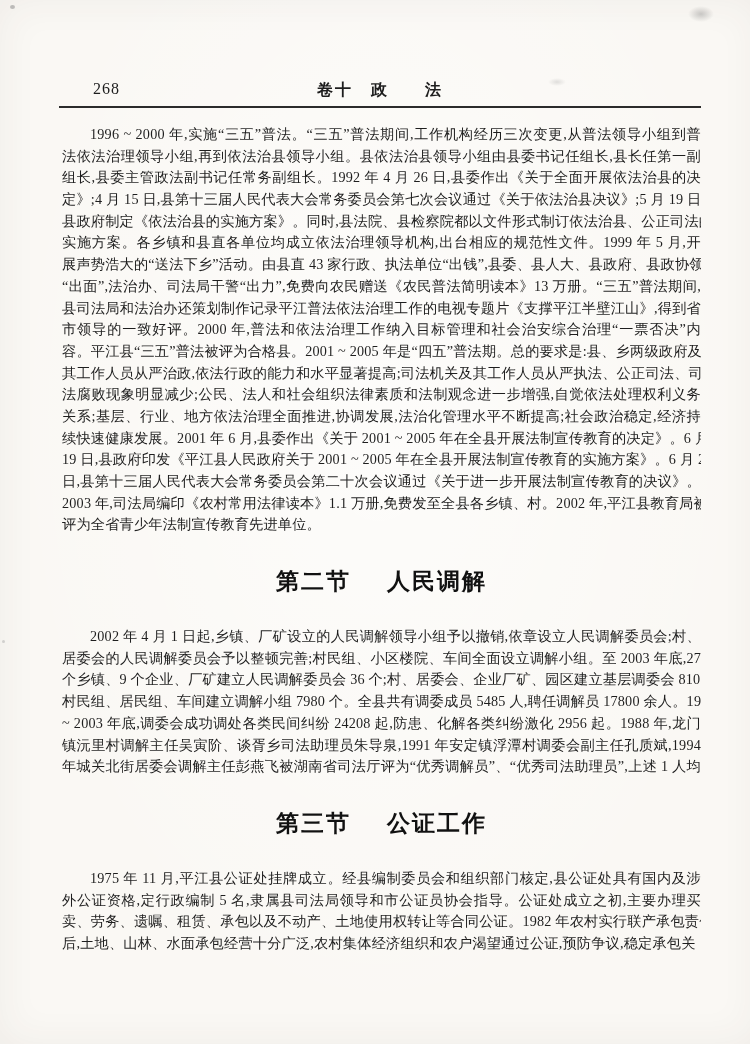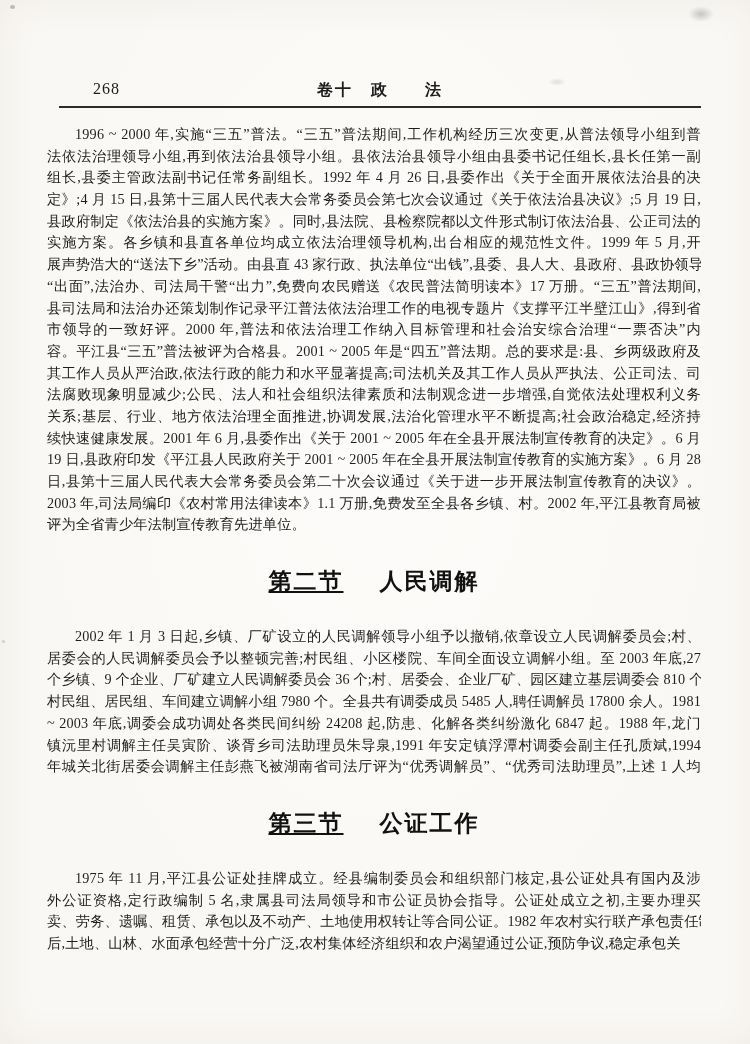--- a/index.html
+++ b/index.html
@@ -34,21 +34,21 @@
     letter-spacing: 2px;
     font-weight: bold;
   }
   .rule {
     position: absolute;
     left: 59px; right: 57px; top: 106px;
     height: 2px; background: #2b2b2b;
   }
   .body {
     position: absolute;
-    left: 47px; right: 57px; top: 124px;
+    left: 62px; right: 57px; top: 124px;
     font-size: 14.2px;
     color: #1e1e1e;
   }
   .para { margin: 0; }
   .line {
     height: 21.7px;
     line-height: 21.7px;
     overflow: hidden;
     text-align: justify;
     text-align-last: justify;
@@ -61,21 +61,21 @@
     margin: 30px 0 30px 0;
     height: 30px;
     line-height: 30px;
     text-align: center;
     font-family: "Liberation Sans", "DejaVu Sans", sans-serif;
     font-weight: bold;
     font-size: 23px;
     color: #111;
     letter-spacing: 2px;
   }
-  .section-heading .h-num { margin-right: 36px; text-decoration: underline; }
+  .section-heading .h-num { margin-right: 36px; }
   
   .speck { position: absolute; pointer-events: none; }
   .speck.s1 { left: 10px; top: 5px; width: 5px; height: 4px; background:#8d8d8d; border-radius:50%; opacity:.55; }
   .speck.s2 { left: 688px; top: 6px; width: 26px; height: 16px;
               background: radial-gradient(ellipse, rgba(110,110,110,.35), rgba(110,110,110,0) 70%); }
   .speck.s3 { left: 548px; top: 78px; width: 18px; height: 8px;
               background: radial-gradient(ellipse, rgba(140,140,140,.25), rgba(140,140,140,0) 70%); }
   .speck.s4 { left: 2px; top: 640px; width: 3px; height: 3px; background:#9a9a9a; border-radius:50%; opacity:.4; }
 </style>
 </head>
@@ -95,40 +95,40 @@
 
   <div class="body">
       <div class="para">
         <div class="line first">1996 ~ 2000 年,实施“三五”普法。“三五”普法期间,工作机构经历三次变更,从普法领导小组到普</div>
         <div class="line">法依法治理领导小组,再到依法治县领导小组。县依法治县领导小组由县委书记任组长,县长任第一副</div>
         <div class="line">组长,县委主管政法副书记任常务副组长。1992 年 4 月 26 日,县委作出《关于全面开展依法治县的决</div>
         <div class="line">定》;4 月 15 日,县第十三届人民代表大会常务委员会第七次会议通过《关于依法治县决议》;5 月 19 日,</div>
         <div class="line">县政府制定《依法治县的实施方案》。同时,县法院、县检察院都以文件形式制订依法治县、公正司法的</div>
         <div class="line">实施方案。各乡镇和县直各单位均成立依法治理领导机构,出台相应的规范性文件。1999 年 5 月,开</div>
         <div class="line">展声势浩大的“送法下乡”活动。由县直 43 家行政、执法单位“出钱”,县委、县人大、县政府、县政协领导</div>
-        <div class="line">“出面”,法治办、司法局干警“出力”,免费向农民赠送《农民普法简明读本》17 万册。“三五”普法期间,</div>
+        <div class="line">“出面”,法治办、司法局干警“出力”,免费向农民赠送《农民普法简明读本》13 万册。“三五”普法期间,</div>
         <div class="line">县司法局和法治办还策划制作记录平江普法依法治理工作的电视专题片《支撑平江半壁江山》,得到省</div>
         <div class="line">市领导的一致好评。2000 年,普法和依法治理工作纳入目标管理和社会治安综合治理“一票否决”内</div>
         <div class="line">容。平江县“三五”普法被评为合格县。2001 ~ 2005 年是“四五”普法期。总的要求是:县、乡两级政府及</div>
         <div class="line">其工作人员从严治政,依法行政的能力和水平显著提高;司法机关及其工作人员从严执法、公正司法、司</div>
         <div class="line">法腐败现象明显减少;公民、法人和社会组织法律素质和法制观念进一步增强,自觉依法处理权利义务</div>
         <div class="line">关系;基层、行业、地方依法治理全面推进,协调发展,法治化管理水平不断提高;社会政治稳定,经济持</div>
         <div class="line">续快速健康发展。2001 年 6 月,县委作出《关于 2001 ~ 2005 年在全县开展法制宣传教育的决定》。6 月</div>
         <div class="line">19 日,县政府印发《平江县人民政府关于 2001 ~ 2005 年在全县开展法制宣传教育的实施方案》。6 月 28</div>
         <div class="line">日,县第十三届人民代表大会常务委员会第二十次会议通过《关于进一步开展法制宣传教育的决议》。</div>
         <div class="line">2003 年,司法局编印《农村常用法律读本》1.1 万册,免费发至全县各乡镇、村。2002 年,平江县教育局被</div>
         <div class="line last">评为全省青少年法制宣传教育先进单位。</div>
       </div>
       <div class="section-heading"><span class="h-num">第二节</span><span class="h-title">人民调解</span></div>
       <div class="para">
-        <div class="line first">2002 年 1 月 3 日起,乡镇、厂矿设立的人民调解领导小组予以撤销,依章设立人民调解委员会;村、</div>
+        <div class="line first">2002 年 4 月 1 日起,乡镇、厂矿设立的人民调解领导小组予以撤销,依章设立人民调解委员会;村、</div>
         <div class="line">居委会的人民调解委员会予以整顿完善;村民组、小区楼院、车间全面设立调解小组。至 2003 年底,27</div>
         <div class="line">个乡镇、9 个企业、厂矿建立人民调解委员会 36 个;村、居委会、企业厂矿、园区建立基层调委会 810 个;</div>
         <div class="line">村民组、居民组、车间建立调解小组 7980 个。全县共有调委成员 5485 人,聘任调解员 17800 余人。1981</div>
-        <div class="line">~ 2003 年底,调委会成功调处各类民间纠纷 24208 起,防患、化解各类纠纷激化 6847 起。1988 年,龙门</div>
+        <div class="line">~ 2003 年底,调委会成功调处各类民间纠纷 24208 起,防患、化解各类纠纷激化 2956 起。1988 年,龙门</div>
         <div class="line">镇沅里村调解主任吴寅阶、谈胥乡司法助理员朱导泉,1991 年安定镇浮潭村调委会副主任孔质斌,1994</div>
         <div class="line">年城关北街居委会调解主任彭燕飞被湖南省司法厅评为“优秀调解员”、“优秀司法助理员”,上述 1 人均</div>
       </div>
       <div class="section-heading"><span class="h-num">第三节</span><span class="h-title">公证工作</span></div>
       <div class="para">
         <div class="line first">1975 年 11 月,平江县公证处挂牌成立。经县编制委员会和组织部门核定,县公证处具有国内及涉</div>
         <div class="line">外公证资格,定行政编制 5 名,隶属县司法局领导和市公证员协会指导。公证处成立之初,主要办理买</div>
         <div class="line">卖、劳务、遗嘱、租赁、承包以及不动产、土地使用权转让等合同公证。1982 年农村实行联产承包责任制</div>
         <div class="line last">后,土地、山林、水面承包经营十分广泛,农村集体经济组织和农户渴望通过公证,预防争议,稳定承包关</div>
       </div>

